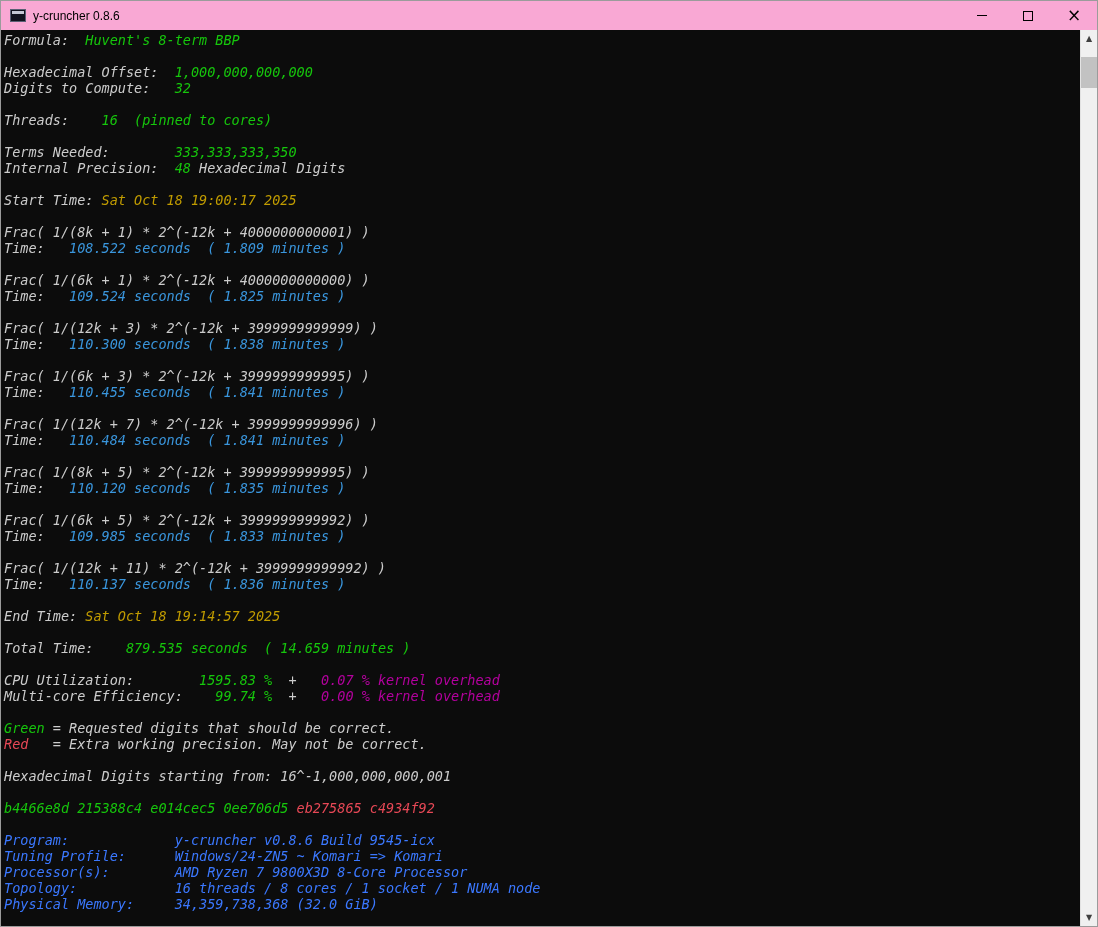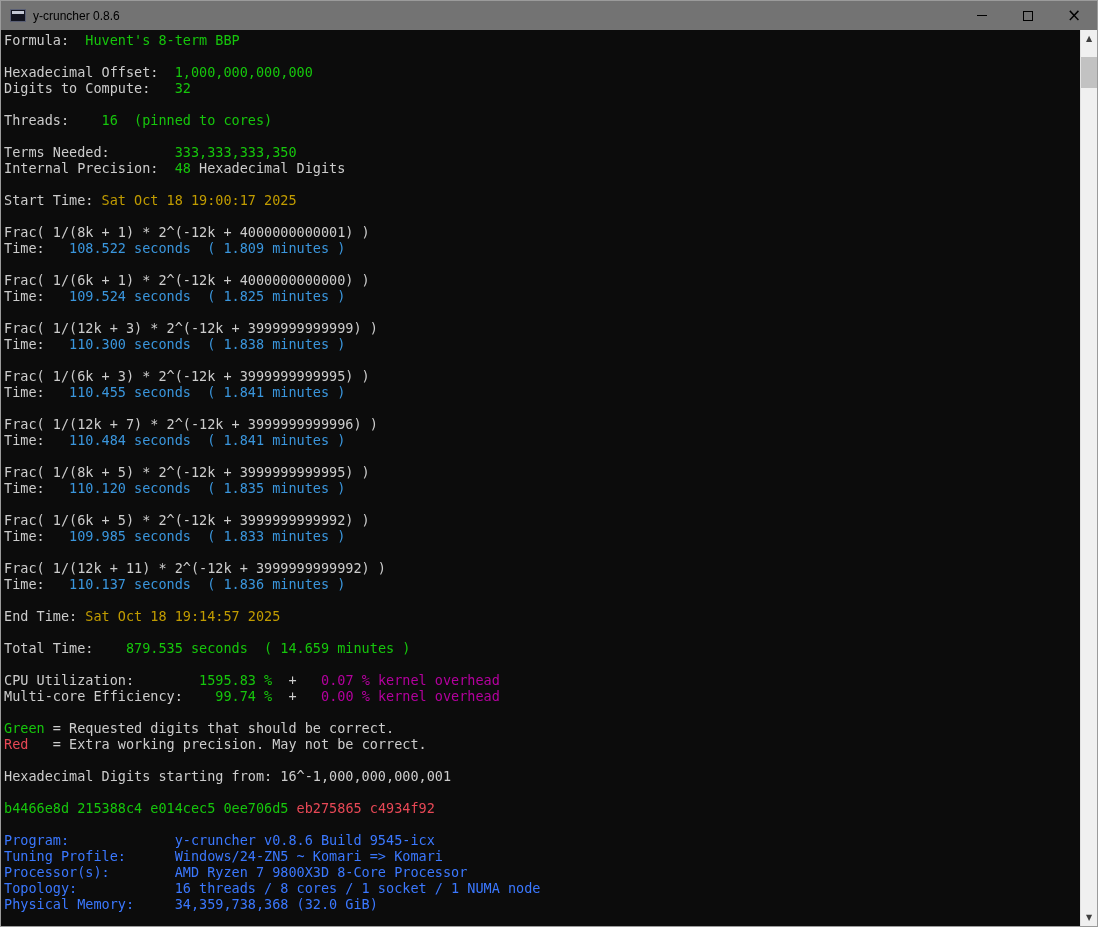--- a/index.html
+++ b/index.html
@@ -11,21 +11,21 @@
   }
   .window {
     width: 1098px; height: 927px;
     border: 1px solid #9b9b9b;
     display: flex; flex-direction: column;
     background: #0C0C0C;
   }
   
   .titlebar {
     flex: 0 0 29px; height: 29px;
-    background: #737373;
+    background: #f9a8d4;
     display: flex; align-items: center;
   }
   .titlebar-icon {
     width: 16px; height: 13px; margin: 0 7px 0 9px;
     background: #11131f; border: 1px solid #5a5f74; position: relative;
   }
   .titlebar-icon::before {
     content: ""; position: absolute; left: 1px; top: 1px; right: 1px; height: 3px;
     background: #c3c7d4;
   }
@@ -46,21 +46,21 @@
   .console-wrap { flex: 1 1 auto; display: flex; min-height: 0; }
   .console-output {
     flex: 1 1 auto;
     padding: 2px 0 0 3px;
     font-family: "DejaVu Sans Mono", "Liberation Mono", monospace;
     font-size: 13.5px; line-height: 16px;
     white-space: pre;
     overflow: hidden;
     background: #0C0C0C;
   }
-  .console-line { min-height: 16px; }
+  .console-line { min-height: 16px; font-style: italic; }
   
   .scrollbar {
     flex: 0 0 17px; width: 17px;
     background: #f0f0f0; position: relative;
     border-left: 1px solid #e2e2e2;
   }
   .sb-btn {
     position: absolute; left: 0; width: 16px; height: 17px;
     display: flex; align-items: center; justify-content: center;
     font-size: 8px; color: #3f3f3f;

